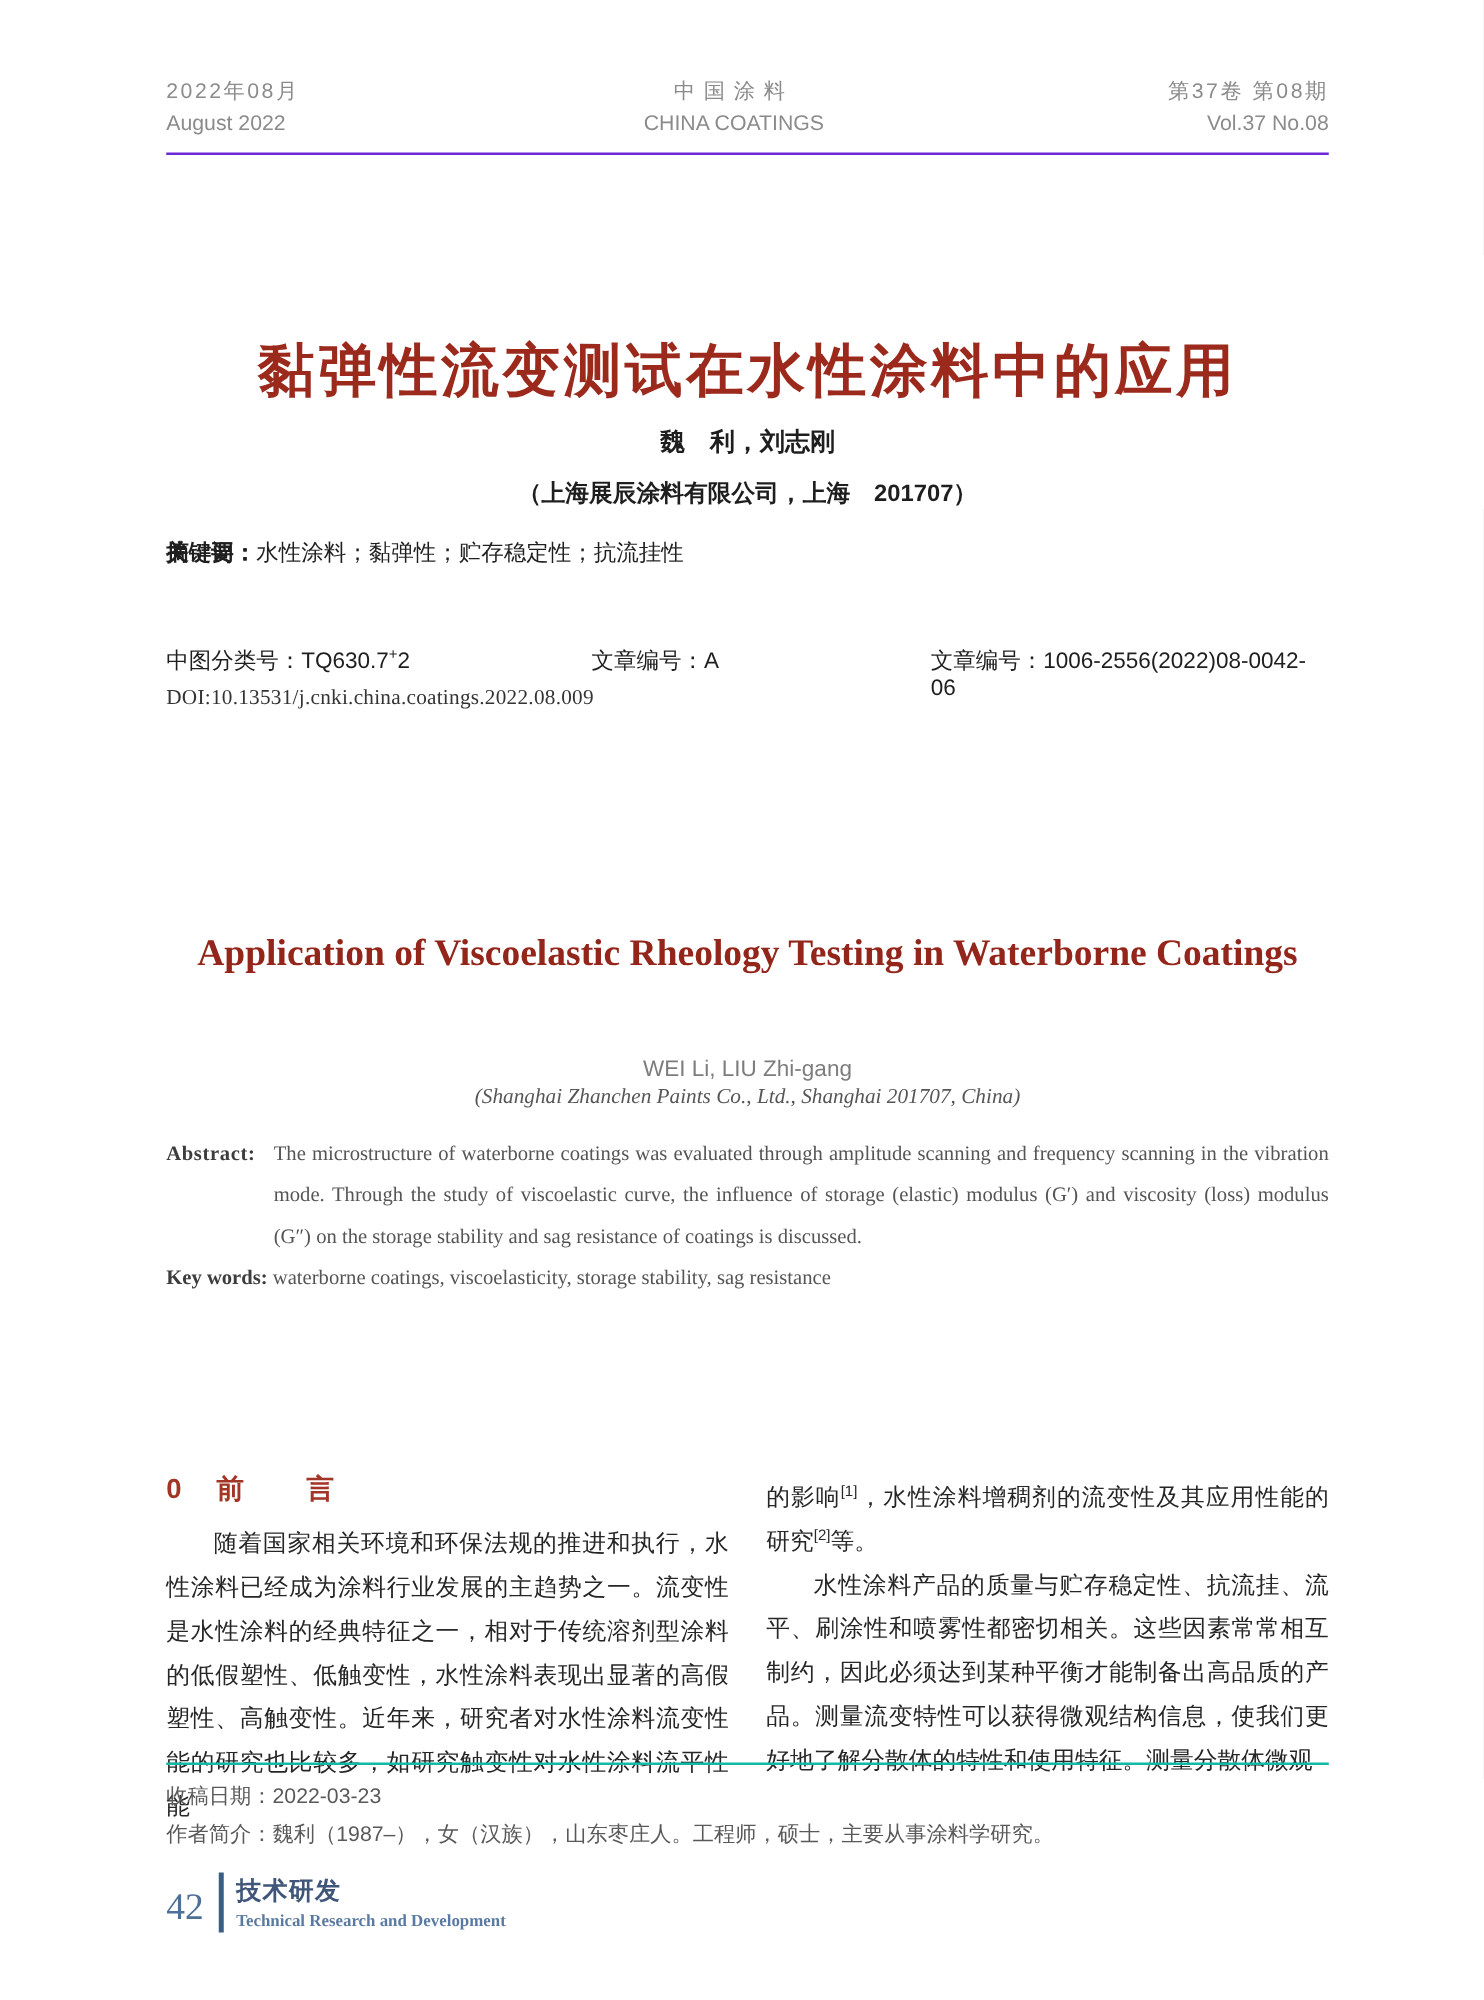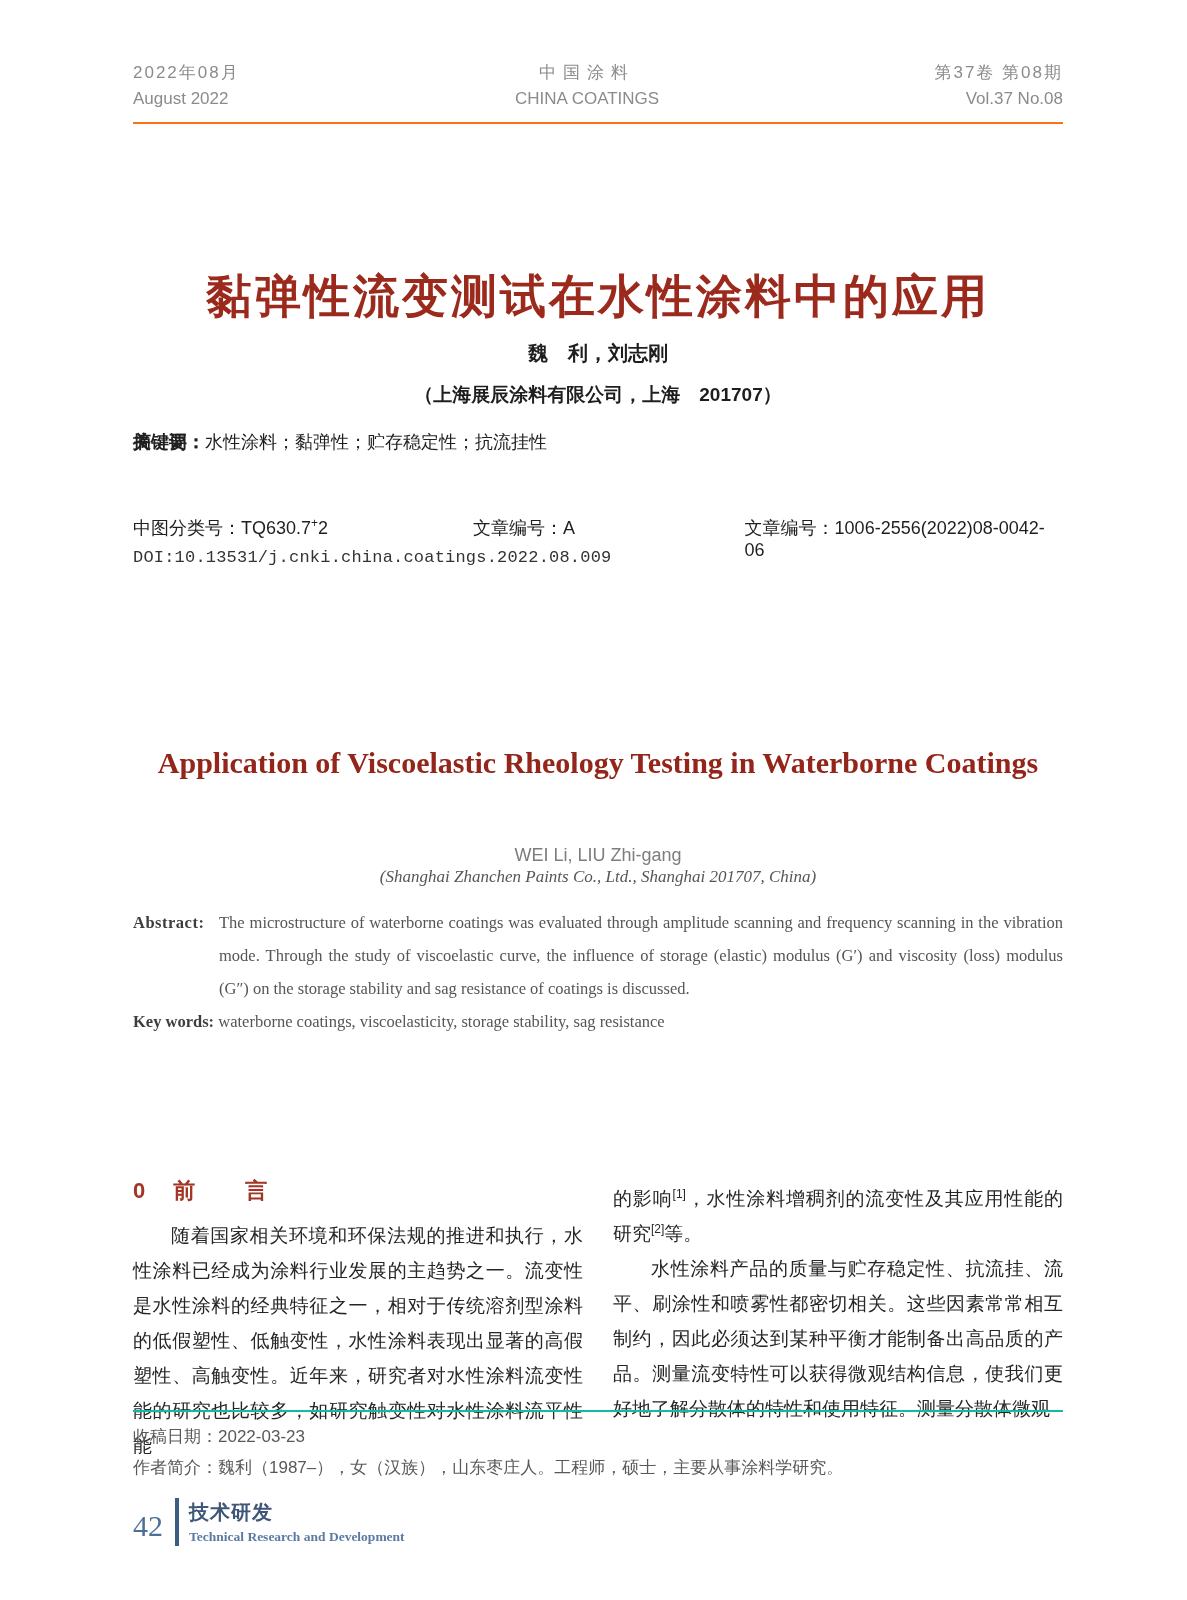--- a/index.html
+++ b/index.html
@@ -13,21 +13,21 @@
     color:#262626;
     overflow:hidden;
   }
   .content { position:absolute; left:133px; top:0; width:930px; }
 
   
   .jheader {
     position:absolute; top:60px; left:0; width:930px;
     display:flex; justify-content:space-between; align-items:flex-start;
     color:#8b8b8b; font-size:17px; line-height:26px;
-    padding-bottom:10px; border-bottom:2px solid #f97316;
+    padding-bottom:10px; border-bottom:2px solid #6d28d9;
   }
   .jheader .col { display:flex; flex-direction:column; }
   .jheader .col.center { text-align:center; }
   .jheader .col.right { text-align:right; }
   .jheader .zh { letter-spacing:2px; }
   .jheader .center .zh { letter-spacing:7px; }
 
   
   .title-zh {
     position:absolute; top:266px; left:0; width:930px;
@@ -57,21 +57,21 @@
   
   .meta-row {
     position:absolute; top:516px; left:0; width:930px;
     font-size:18px; color:#1f1f1f; display:flex;
   }
   .meta-row .m1 { width:342px; }
   .meta-row .m2 { width:273px; }
   .meta-row sup { font-size:12px; vertical-align:super; line-height:0; }
   .doi-line {
     position:absolute; top:548px; left:0; width:930px;
-    font-family:Liberation Mono, monospace;
+    font-family:Liberation Serif, serif;
     font-size:17px; color:#333333; letter-spacing:0.2px;
   }
 
   
   .title-en {
     position:absolute; top:736px; left:15px; width:900px;
     text-align:center; color:#93251a;
     font-family:"Liberation Serif","DejaVu Serif",serif;
     font-weight:bold; font-size:30px; line-height:54px;
   }

